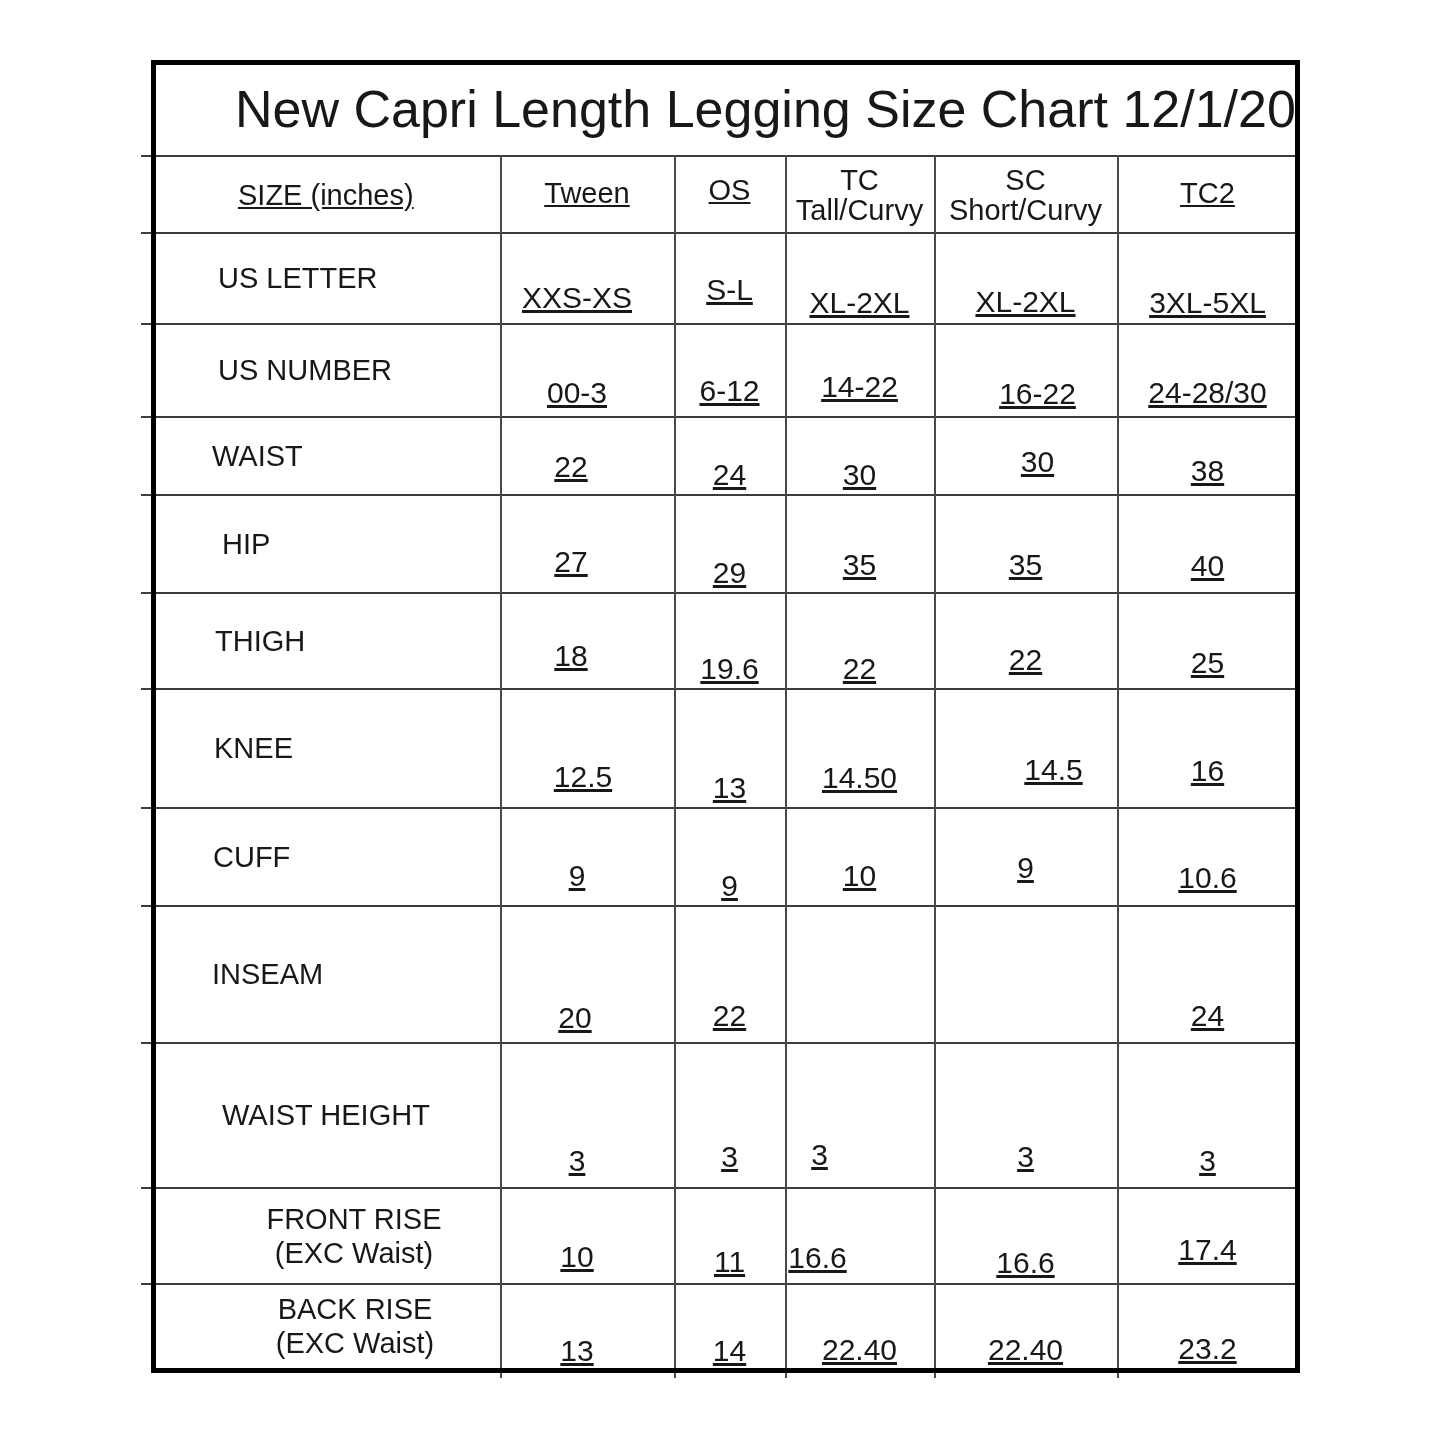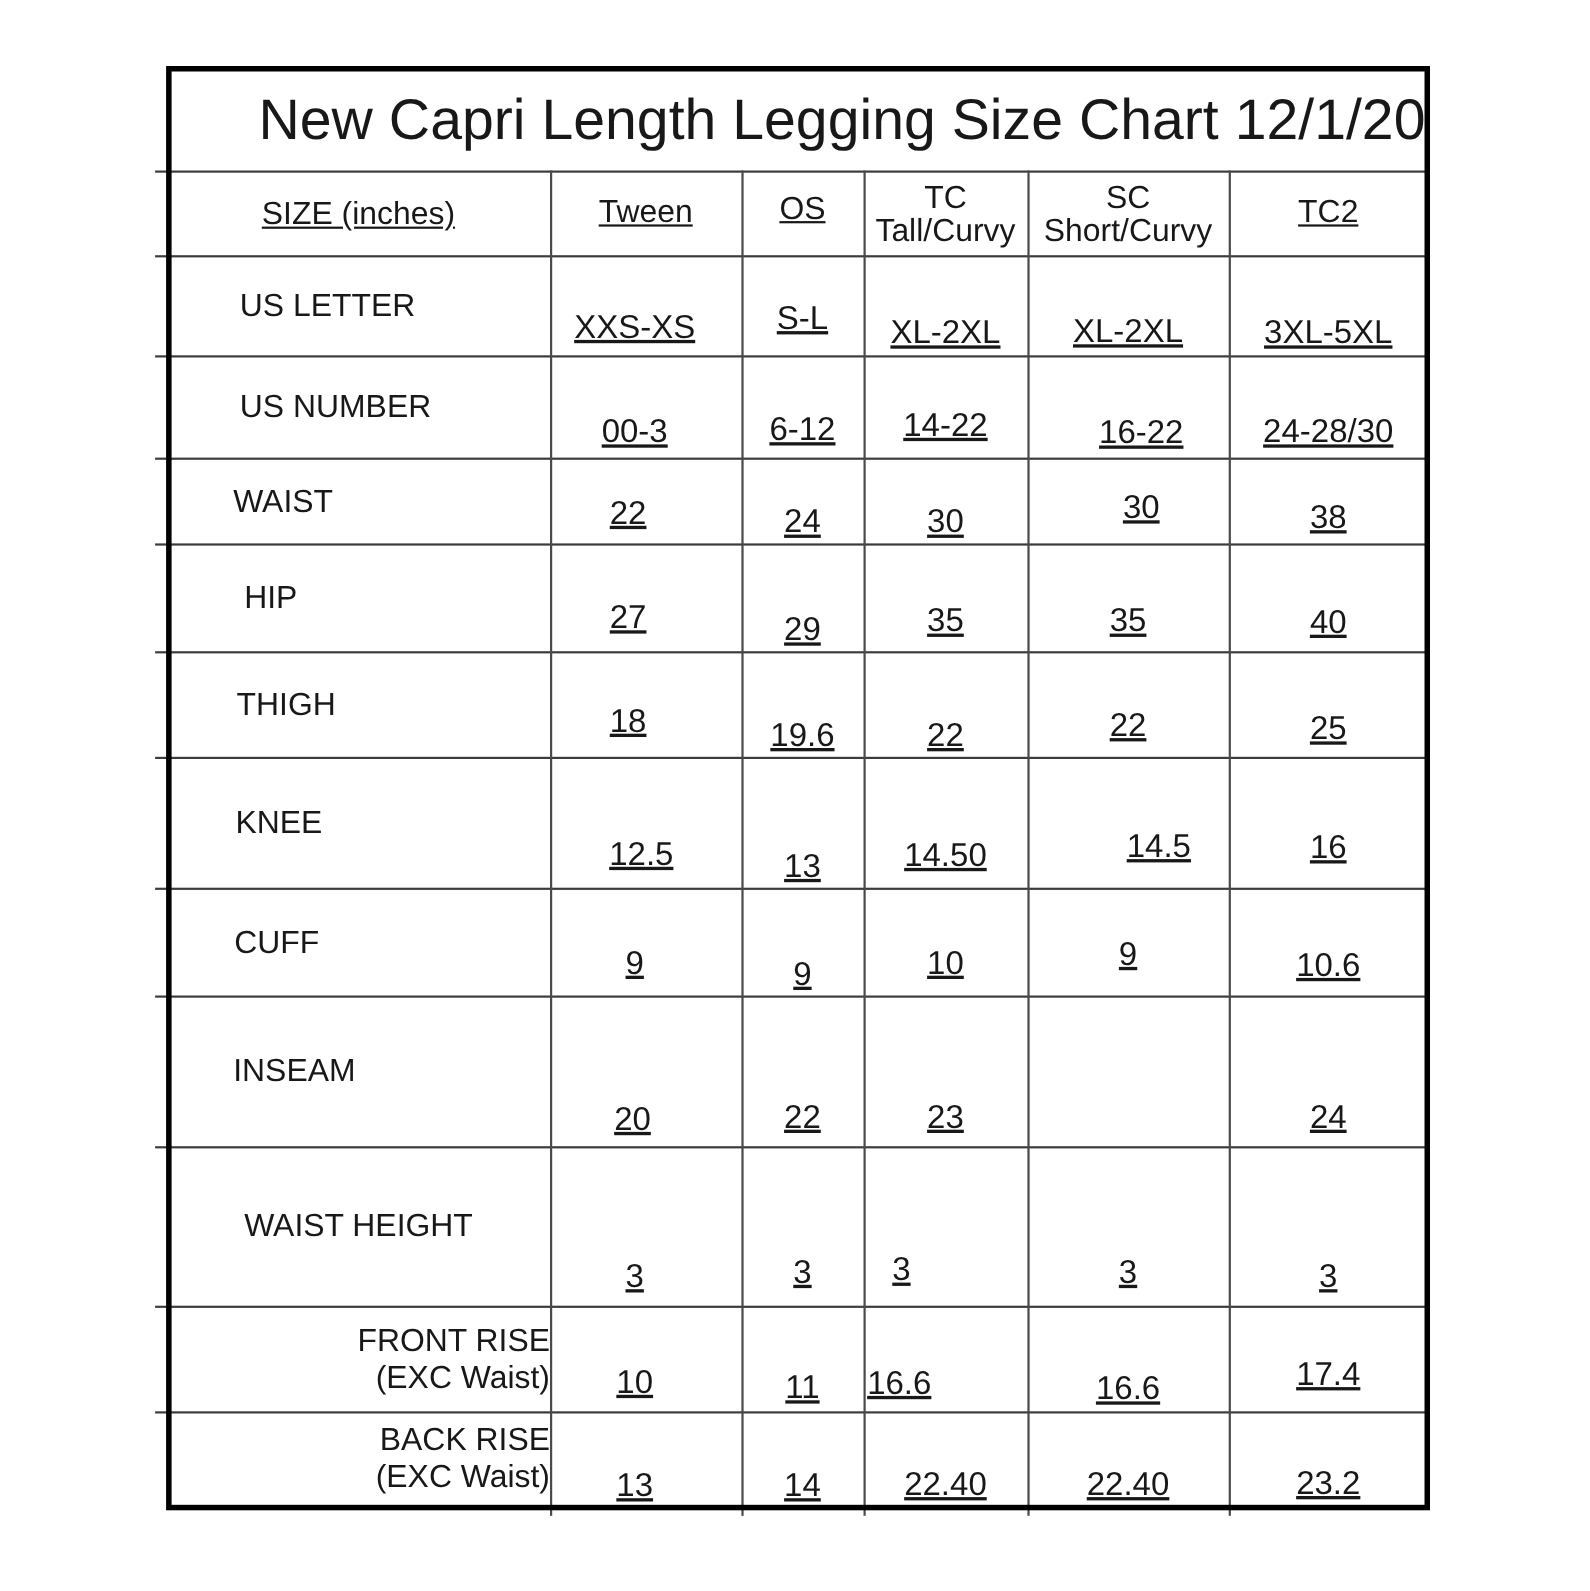--- a/index.html
+++ b/index.html
@@ -30,21 +30,21 @@
   .hdr2{
     position:absolute;display:flex;flex-direction:column;justify-content:flex-end;
     align-items:center;font-size:29px;line-height:30px;box-sizing:border-box;text-align:center;
   }
   .rowlabel{
     position:absolute;display:flex;align-items:center;justify-content:flex-start;
     font-size:29px;box-sizing:border-box;white-space:nowrap;
   }
   .rowlabel2{
     position:absolute;display:flex;flex-direction:column;justify-content:center;
-    align-items:flex-end;font-size:29px;line-height:34px;box-sizing:border-box;white-space:nowrap;
+    align-items:center;font-size:29px;line-height:34px;box-sizing:border-box;white-space:nowrap;
   }
 </style>
 </head>
 <body>
 
 <div id="canvas">
 
   <div class="hline" style="top:155px"></div>
   <div class="hline" style="top:232px"></div>
   <div class="hline" style="top:323px"></div>
@@ -126,21 +126,20 @@
   <div class="rowlabel" style="left:153px;top:809px;width:347px;height:96px;padding-left:60px">CUFF</div>
   <div class="cell" style="left:500px;top:809px;width:174px;height:96px;padding-bottom:12px;transform:translateX(-10px)">9</div>
   <div class="cell" style="left:674px;top:809px;width:111px;height:96px;padding-bottom:2px">9</div>
   <div class="cell" style="left:785px;top:809px;width:149px;height:96px;padding-bottom:12px">10</div>
   <div class="cell" style="left:934px;top:809px;width:183px;height:96px;padding-bottom:20px">9</div>
   <div class="cell" style="left:1117px;top:809px;width:181px;height:96px;padding-bottom:10px">10.6</div>
 
   <div class="rowlabel" style="left:153px;top:907px;width:347px;height:135px;padding-left:59px;align-items:center">INSEAM</div>
   <div class="cell" style="left:500px;top:907px;width:174px;height:135px;padding-bottom:7px;transform:translateX(-12px)">20</div>
   <div class="cell" style="left:674px;top:907px;width:111px;height:135px;padding-bottom:9px">22</div>
-  <div class="cell" style="left:785px;top:907px;width:149px;height:135px;padding-bottom:9px">23</div>
   <div class="cell" style="left:1117px;top:907px;width:181px;height:135px;padding-bottom:9px">24</div>
 
   <div class="rowlabel" style="left:153px;top:1044px;width:347px;height:143px;padding-left:69px;align-items:center">WAIST HEIGHT</div>
   <div class="cell" style="left:500px;top:1044px;width:174px;height:143px;padding-bottom:9px;transform:translateX(-10px)">3</div>
   <div class="cell" style="left:674px;top:1044px;width:111px;height:143px;padding-bottom:13px">3</div>
   <div class="cell" style="left:785px;top:1044px;width:149px;height:143px;padding-bottom:15px;transform:translateX(-40px)">3</div>
   <div class="cell" style="left:934px;top:1044px;width:183px;height:143px;padding-bottom:13px">3</div>
   <div class="cell" style="left:1117px;top:1044px;width:181px;height:143px;padding-bottom:9px">3</div>
 
   <div class="rowlabel2" style="left:153px;top:1189px;width:347px;height:94px;padding-left:55px">

